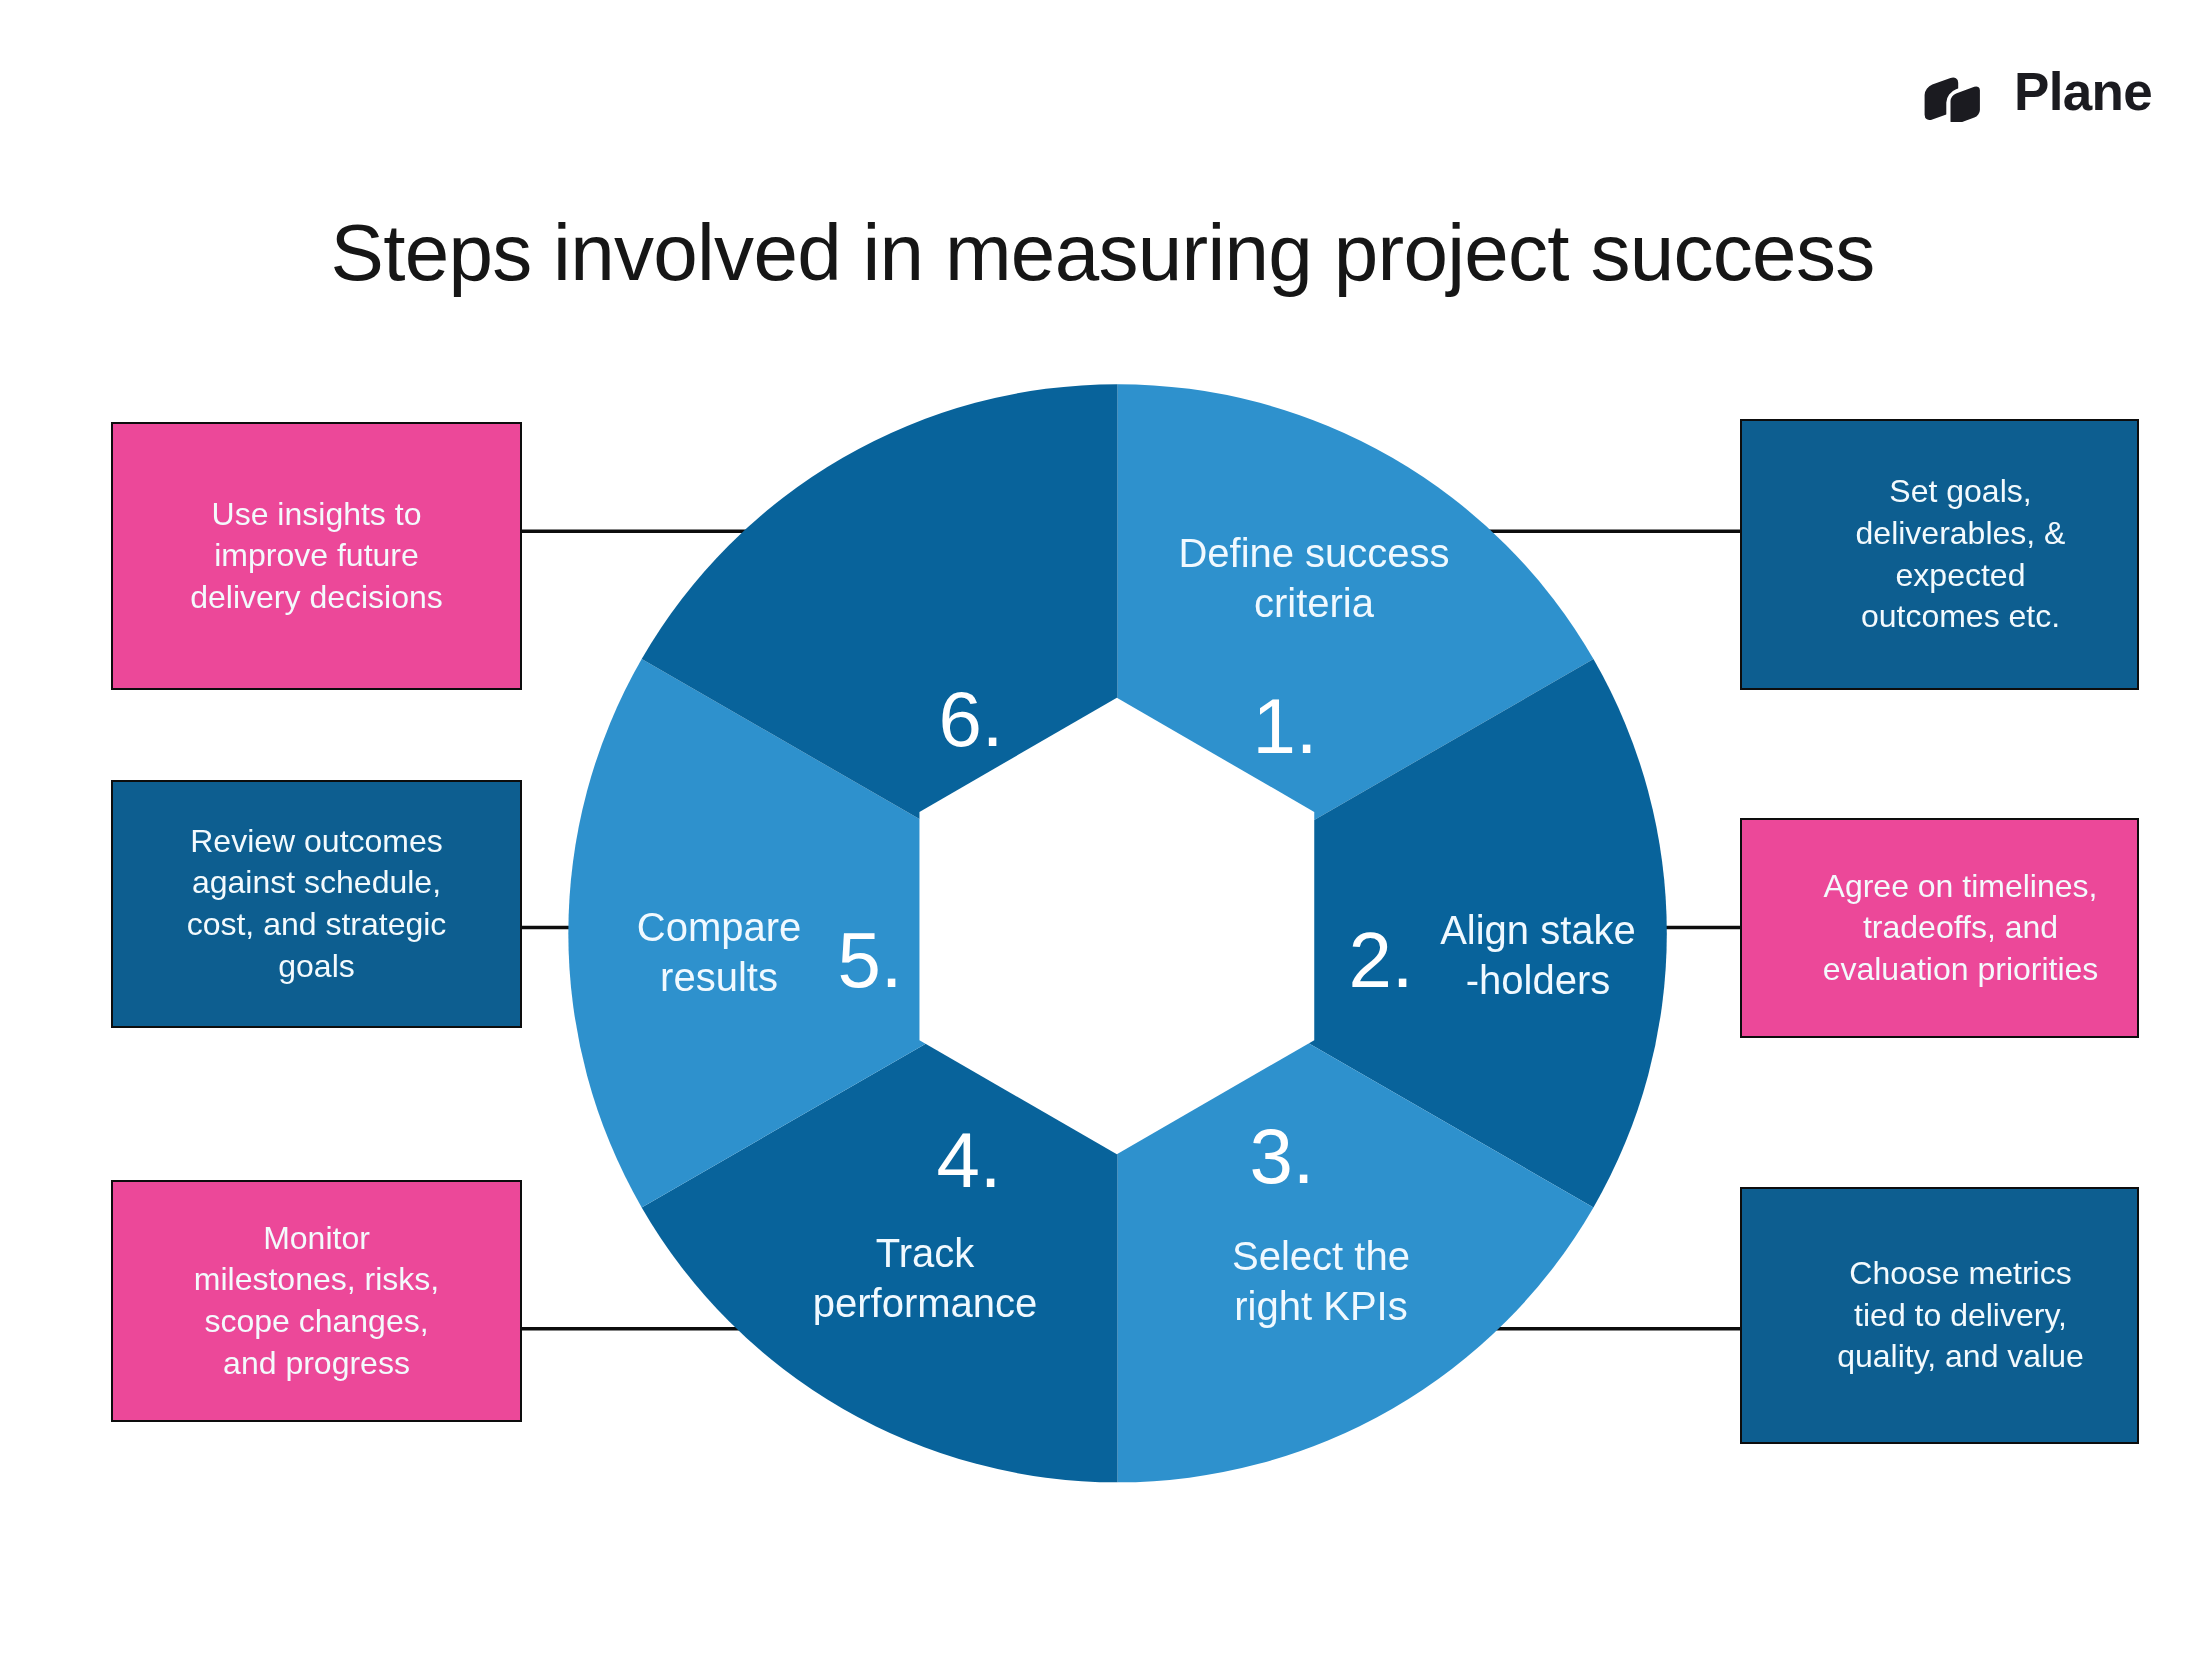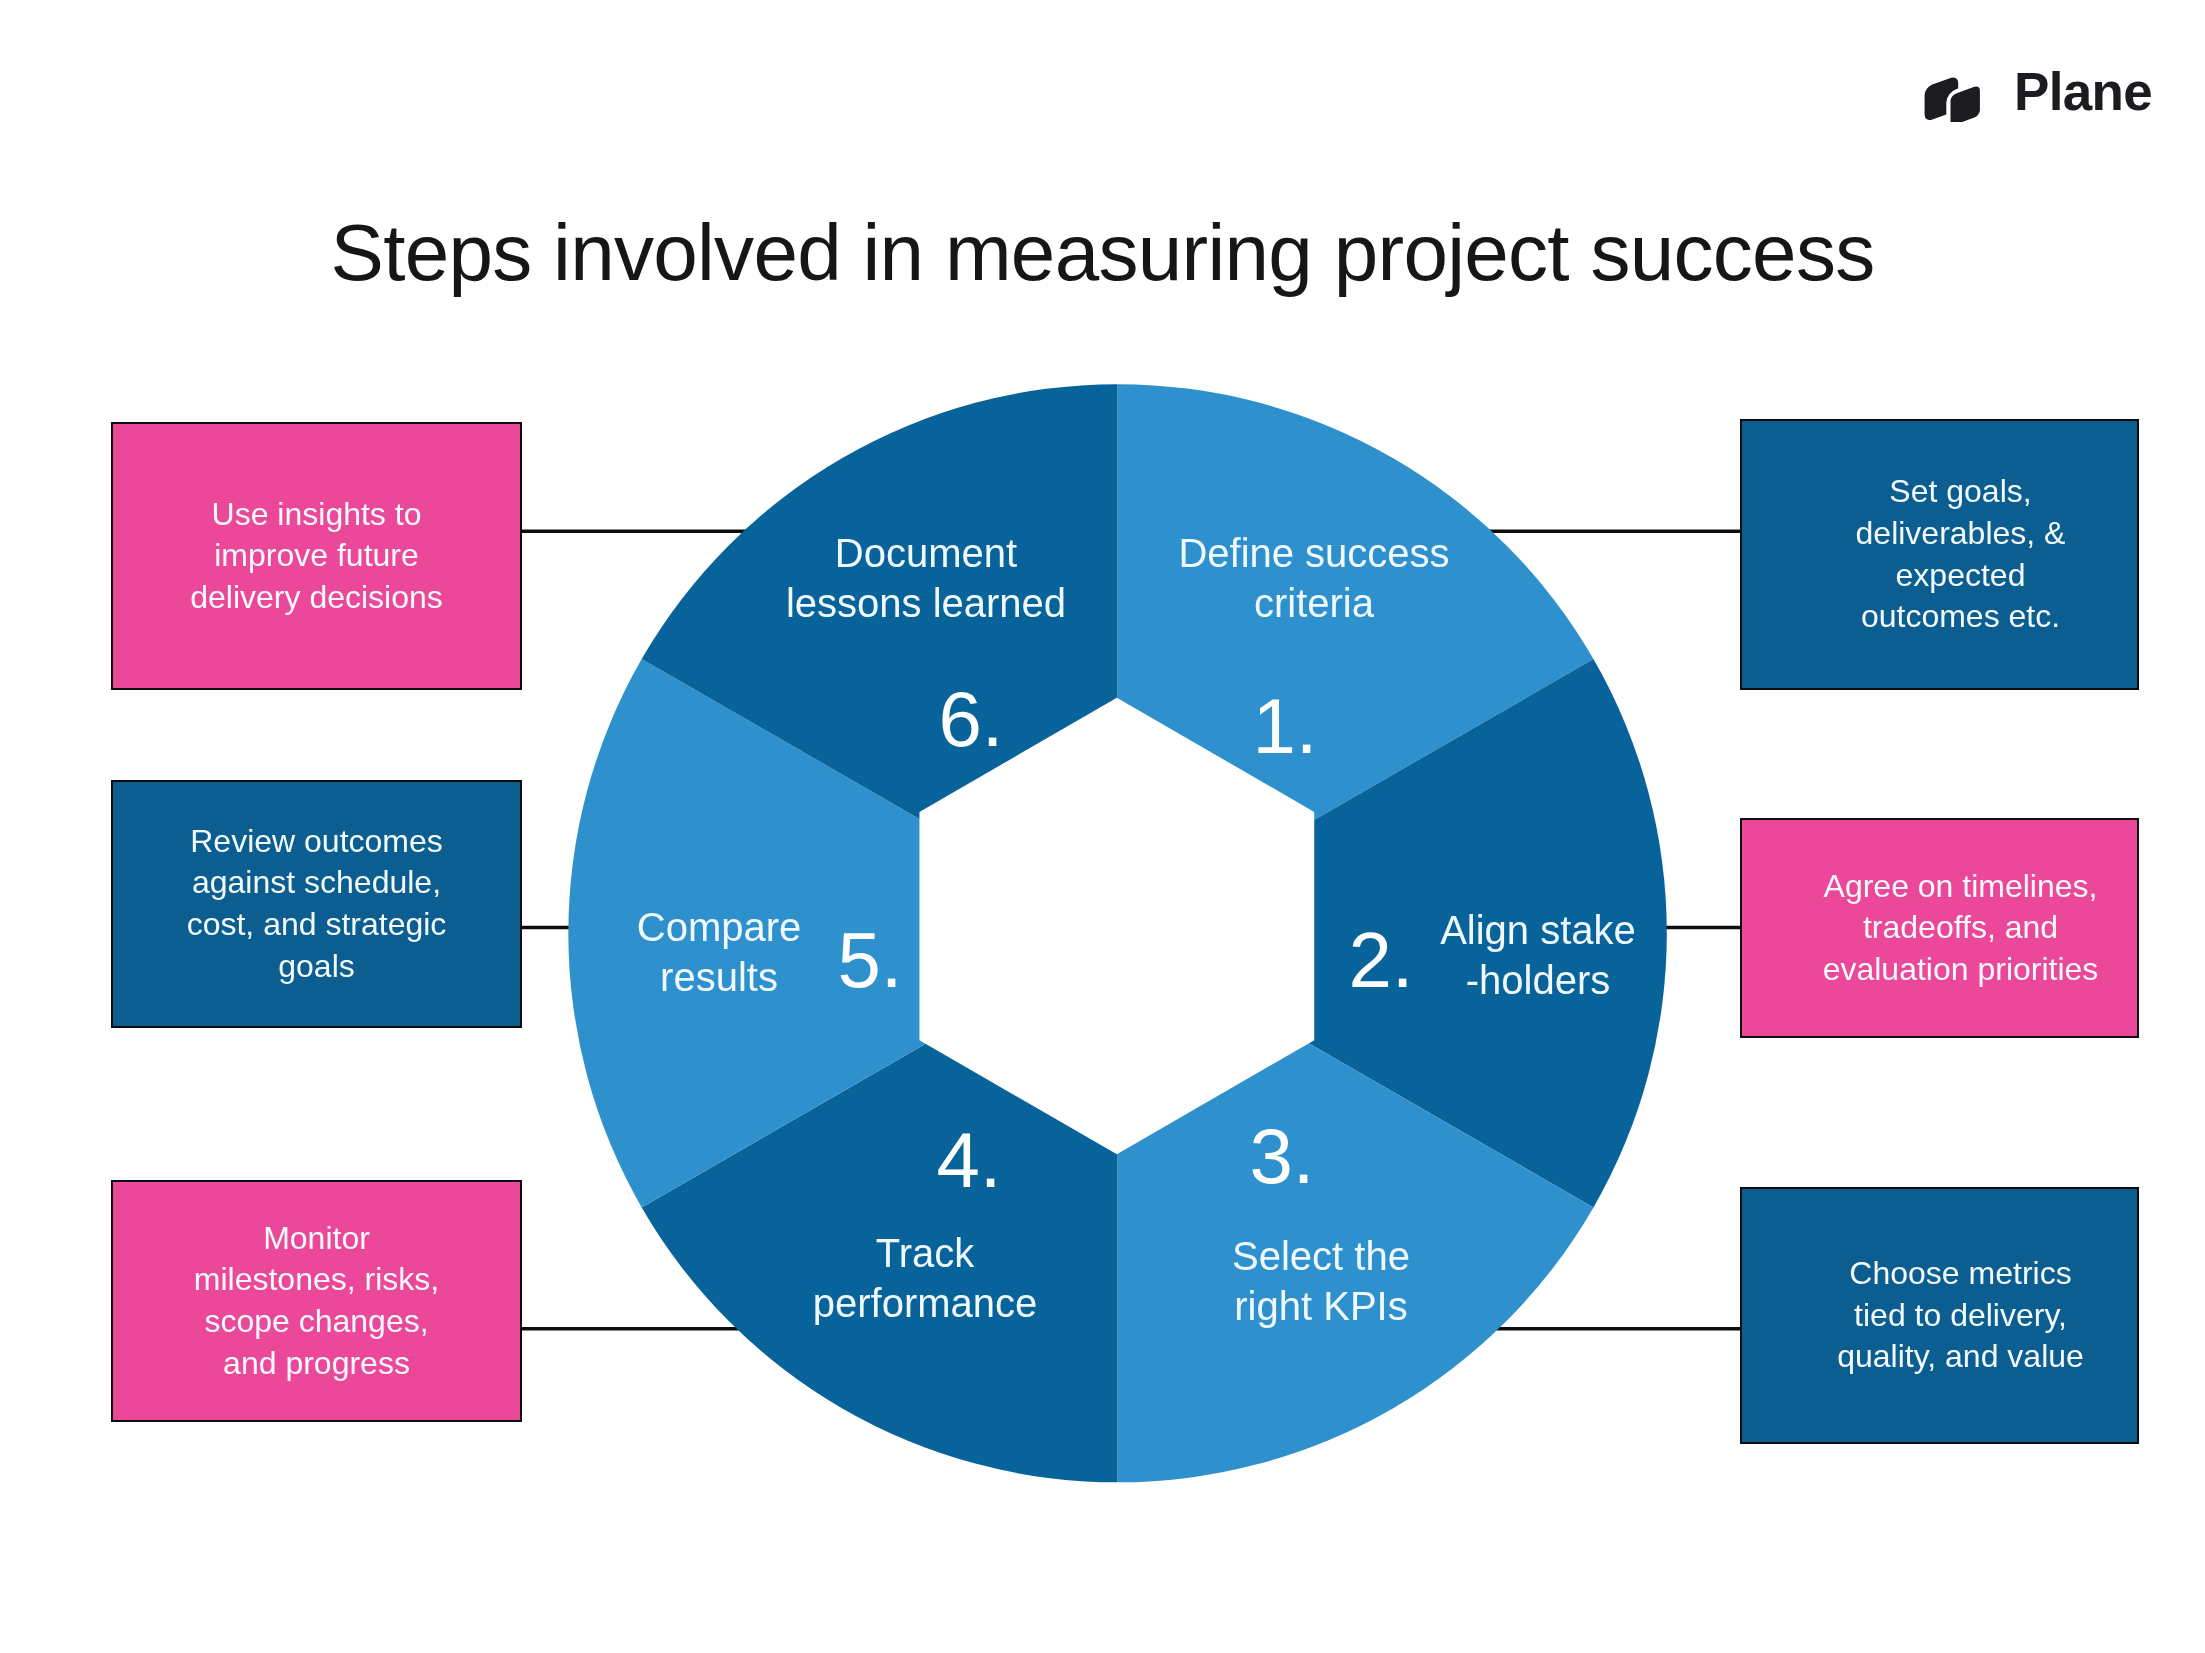--- a/index.html
+++ b/index.html
@@ -92,22 +92,20 @@
 right KPIs</div>
 
   <div class="abs center-xy wedge-number" style="left:969px;top:1160px">4.</div>
   <div class="abs center-xy wedge-label prelines" style="left:925px;top:1278px">Track
 performance</div>
 
   <div class="abs center-xy wedge-label prelines" style="left:719px;top:952px">Compare
 results</div>
   <div class="abs center-xy wedge-number" style="left:870px;top:960px">5.</div>
 
-  <div class="abs center-xy wedge-label prelines" style="left:926px;top:578px">Document
-lessons learned</div>
   <div class="abs center-xy wedge-number" style="left:971px;top:719px">6.</div>
 
   <div class="abs callout light prelines" style="left:111px;top:422px;height:268px">Use insights to
 improve future
 delivery decisions</div>
   <div class="abs callout dark prelines" style="left:111px;top:780px;height:248px">Review outcomes
 against schedule,
 cost, and strategic
 goals</div>
   <div class="abs callout light prelines" style="left:111px;top:1180px;height:242px">Monitor

